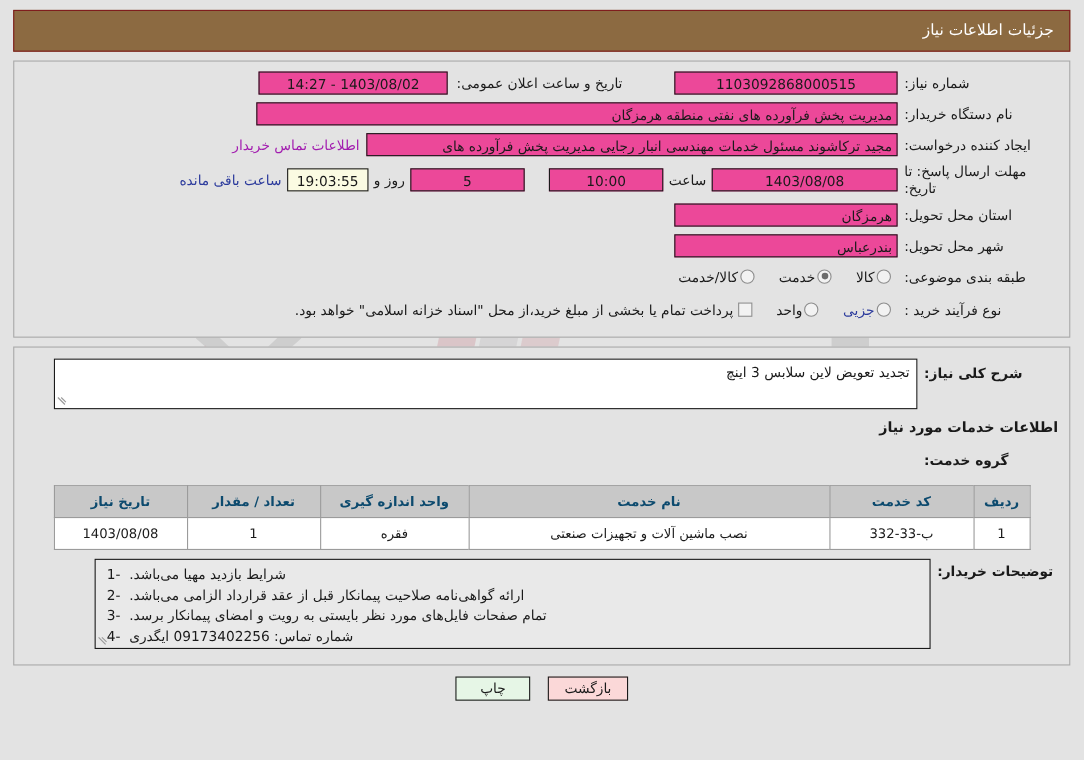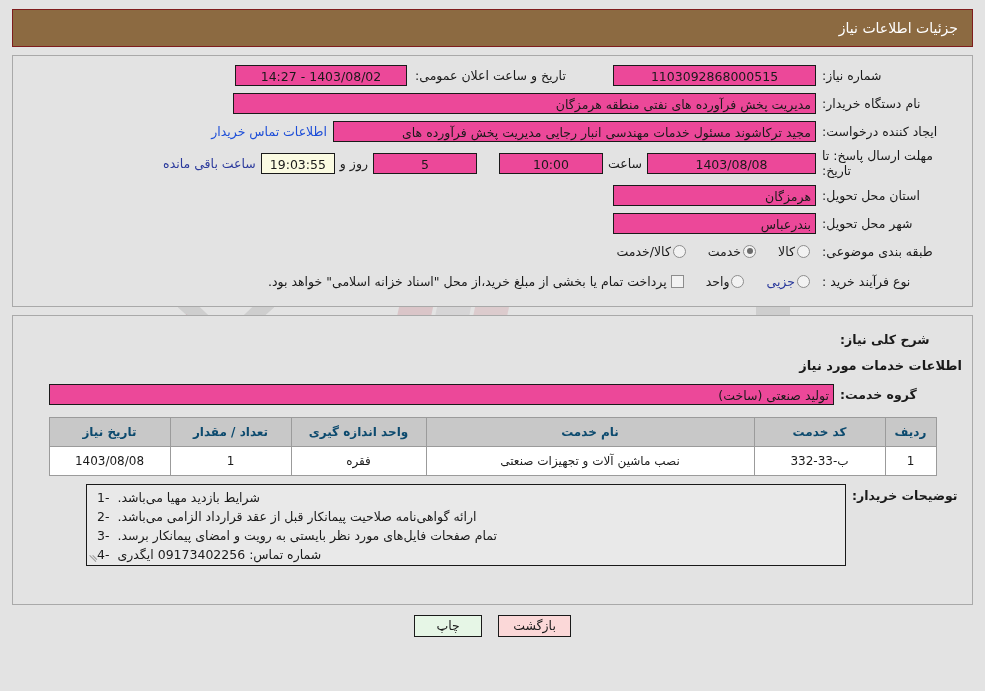--- a/index.html
+++ b/index.html
@@ -153,21 +153,21 @@
   }
   .fld.center { text-align: center; }
   .fld.right { text-align: right; padding-left: 44px; }
   .fld.yellow { background: #fbfbe2; }
   .plain {
     font-size: 12.5px;
     padding: 0 5px;
     white-space: nowrap;
   }
   .link {
-    color: #1d4ed8;
+    color: #a21caf;
     font-size: 12.5px;
     padding: 0 6px;
     white-space: nowrap;
     cursor: pointer;
   }
   .bluetext {
     color: #2b3a9c;
     font-size: 12.5px;
     padding: 0 5px;
     white-space: nowrap;
@@ -425,27 +425,33 @@
       <span class="chk"></span>
       <span class="radio-lbl" style="margin-left:0;">پرداخت تمام یا بخشی از مبلغ خرید،از محل "اسناد خزانه اسلامی" خواهد بود.</span>
     </div>
 
   </div>
 
   <div class="panel p2">
 
     <div class="row" style="align-items:flex-start;margin-bottom:4px;">
       <span class="lbl-bold" style="width:130px;padding-top:6px;">شرح کلی نیاز:</span>
+      <span class="txtbox" style="width:785px;height:46px;">
+        <span>تجدید تعویض لاین سلابس 3 اینچ</span>
+        <span class="grip">
+            <i></i>
+            <i></i>
+          </span>
+      </span>
     </div>
 
     <div class="sectitle">اطلاعات خدمات مورد نیاز</div>
 
     <div class="row" style="margin-bottom:12px;">
       <span class="lbl-bold" style="width:130px;">گروه خدمت:</span>
-      <span class="fld right" style="width:785px;">تولید صنعتی (ساخت)</span>
     </div>
 
     <table class="items">
       <thead>
         <tr>
           <th style="width:48px;">ردیف</th>
           <th style="width:128px;">کد خدمت</th>
           <th>نام خدمت</th>
           <th style="width:132px;">واحد اندازه گیری</th>
           <th style="width:118px;">تعداد / مقدار</th>

